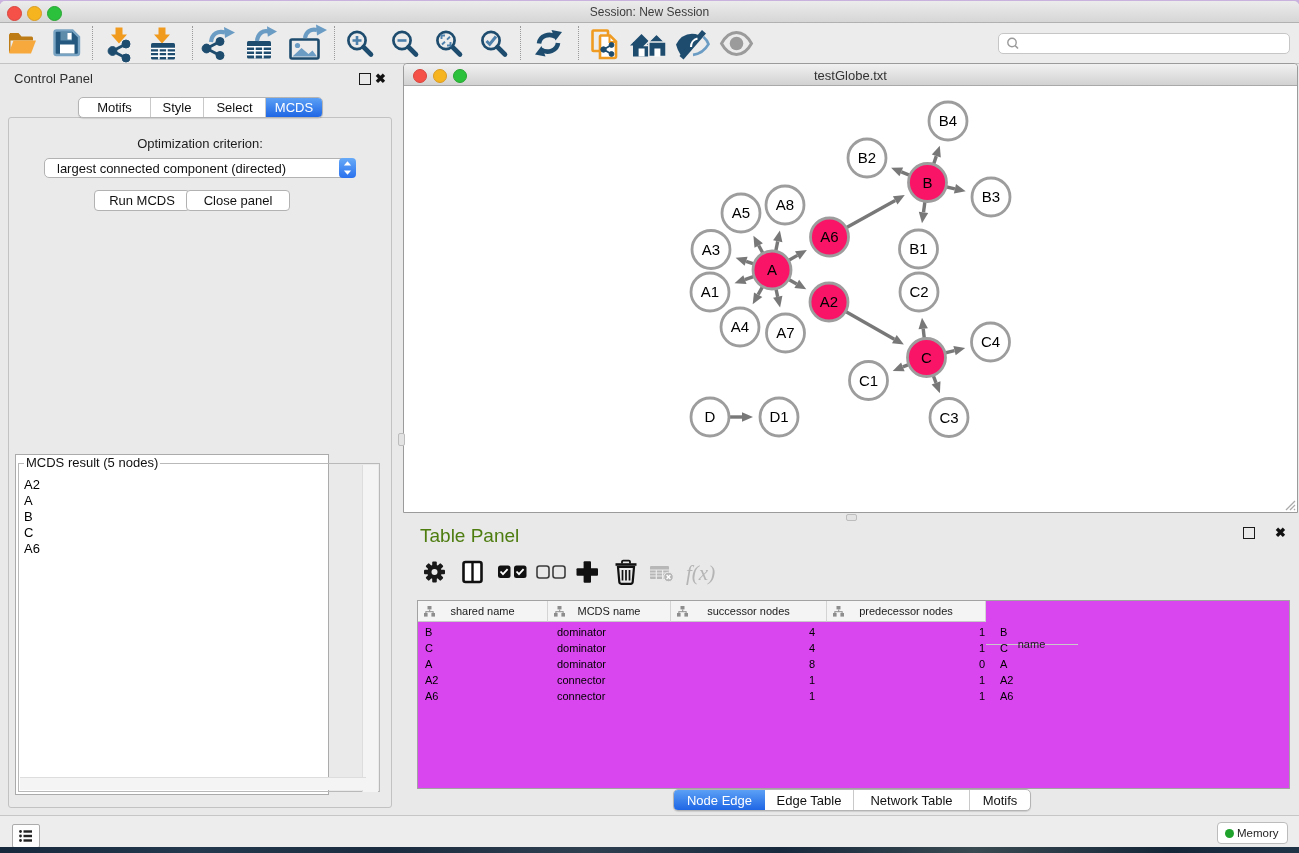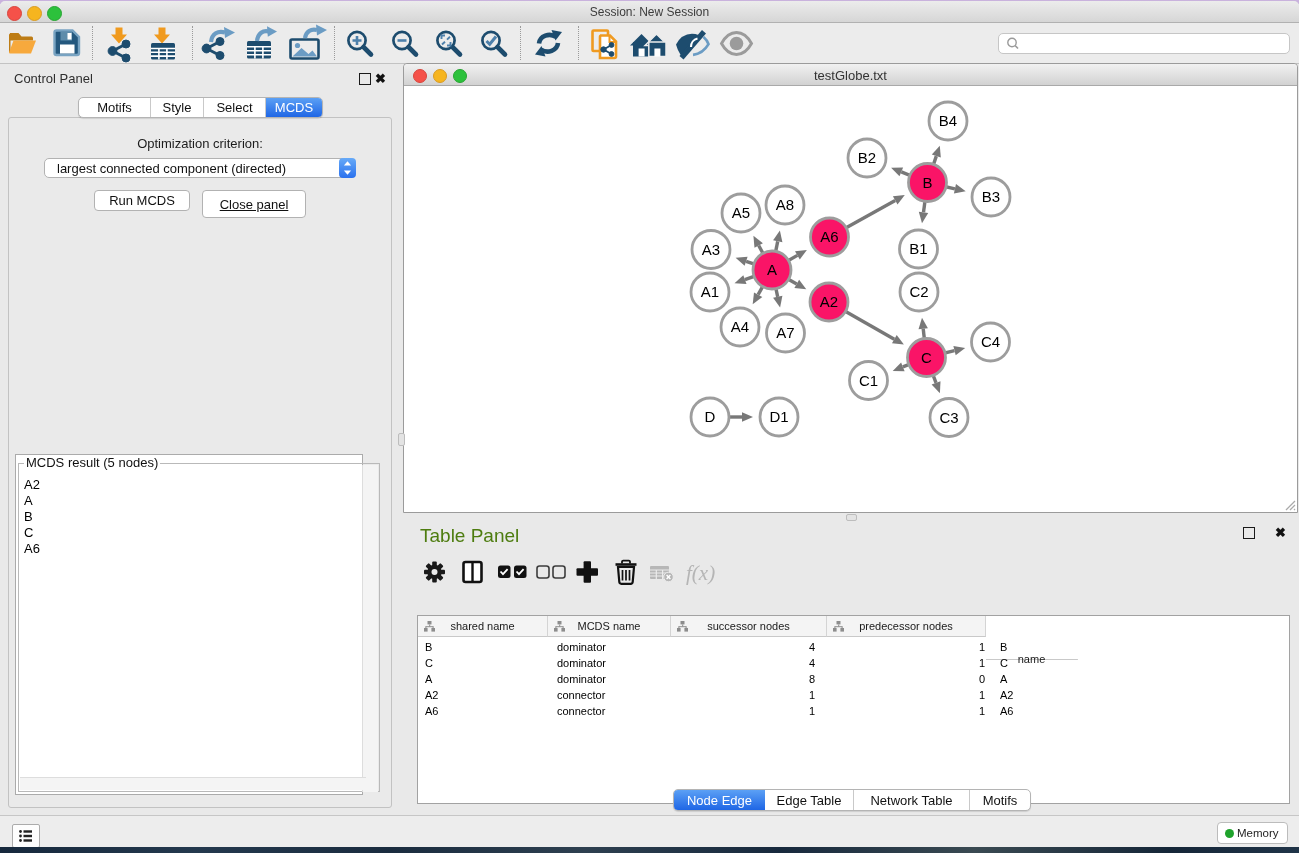--- a/index.html
+++ b/index.html
@@ -35,22 +35,22 @@
 #opt-label{left:9px;top:136px;width:382px;text-align:center;font-size:13px;color:#1c1c1c;}
 #dropdown{left:44px;top:158px;width:311px;height:20px;background:#fff;
   border:1px solid #b2b2b2;border-radius:5px;box-sizing:border-box;
   font-size:13px;color:#111;line-height:19px;padding-left:12px;}
 #dd-btn{left:339px;top:158px;width:17px;height:20px;border-radius:4px;
   background:linear-gradient(#67aaf8,#2a71ee);}
 .btn{position:absolute;background:#fff;border:1px solid #b2b2b2;border-radius:4px;
   font-size:13px;color:#111;display:flex;align-items:center;justify-content:center;
   box-sizing:border-box;}
 #btn-run{left:94px;top:190px;width:96px;height:21px;}
-#btn-close{left:202px;top:190px;width:104px;height:28px;text-decoration:underline;}
-#mcds-box{left:15px;top:454px;width:348px;height:341px;background:#fff;
+#btn-close{left:186px;top:190px;width:104px;height:21px;}
+#mcds-box{left:15px;top:454px;width:314px;height:341px;background:#fff;
   border:1px solid #ababab;box-sizing:border-box;}
 #mcds-fs{position:absolute;left:2px;top:8px;width:362px;height:329px;
   border:1px solid #b9b9b9;box-sizing:border-box;}
 #mcds-legend{position:absolute;left:5px;top:-9px;background:#fff;padding:0 2px;
   font-size:13px;color:#111;}
 #mcds-list{position:absolute;left:5px;top:13px;font-size:13px;color:#000;line-height:16px;}
 #mcds-vsb{position:absolute;right:1px;top:1px;width:15px;height:327px;
   background:#f4f4f4;border-left:1px solid #ddd;}
 #mcds-hsb{position:absolute;left:1px;bottom:1px;width:346px;height:12px;
   background:#f4f4f4;border-top:1px solid #ddd;}
@@ -63,21 +63,21 @@
 #nw-titlebar .tl{width:12px;height:12px;top:5px;}
 #nw-titlebar .t1{left:8.5px;background:#f55149;border:0.5px solid #d8453d;}
 #nw-titlebar .t2{left:28.5px;background:#f6b51f;border:0.5px solid #d99b22;}
 #nw-titlebar .t3{left:48.5px;background:#2cc13c;border:0.5px solid #27a532;}
 #nw-title{position:absolute;left:0;top:4px;width:100%;text-align:center;
   font-size:13px;color:#333;}
 
 .knob{position:absolute;background:#e3e3e3;border:1px solid #bdbdbd;border-radius:2px;}
 
 #tp-title{left:420px;top:525px;font-size:19px;color:#4d7c0f;}
-#tbl-wrap{left:417px;top:615px;width:873px;height:189px;background:#ffffff;
+#tbl-wrap{left:417px;top:600px;width:873px;height:189px;background:#d946ef;
   border:1px solid #a2a2a2;box-sizing:border-box;}
 #tbl-head{position:absolute;left:0;top:0;height:21px;display:flex;
   font-size:11px;color:#1a1a1a;}
 #tbl-head div{background:#f4f4f4;border-right:1px solid #d4d4d4;
   border-bottom:1px solid #c9c9c9;box-sizing:border-box;display:flex;
   align-items:center;justify-content:center;position:relative;}
 .hicon{position:absolute;left:6px;top:5px;}
 .rowline{position:absolute;font-size:11px;color:#000;height:16px;line-height:16px;width:873px;}
 .rc{position:absolute;}
 #bt-tabs{left:673px;top:789px;width:356px;height:20px;z-index:5;font-size:13px;}

